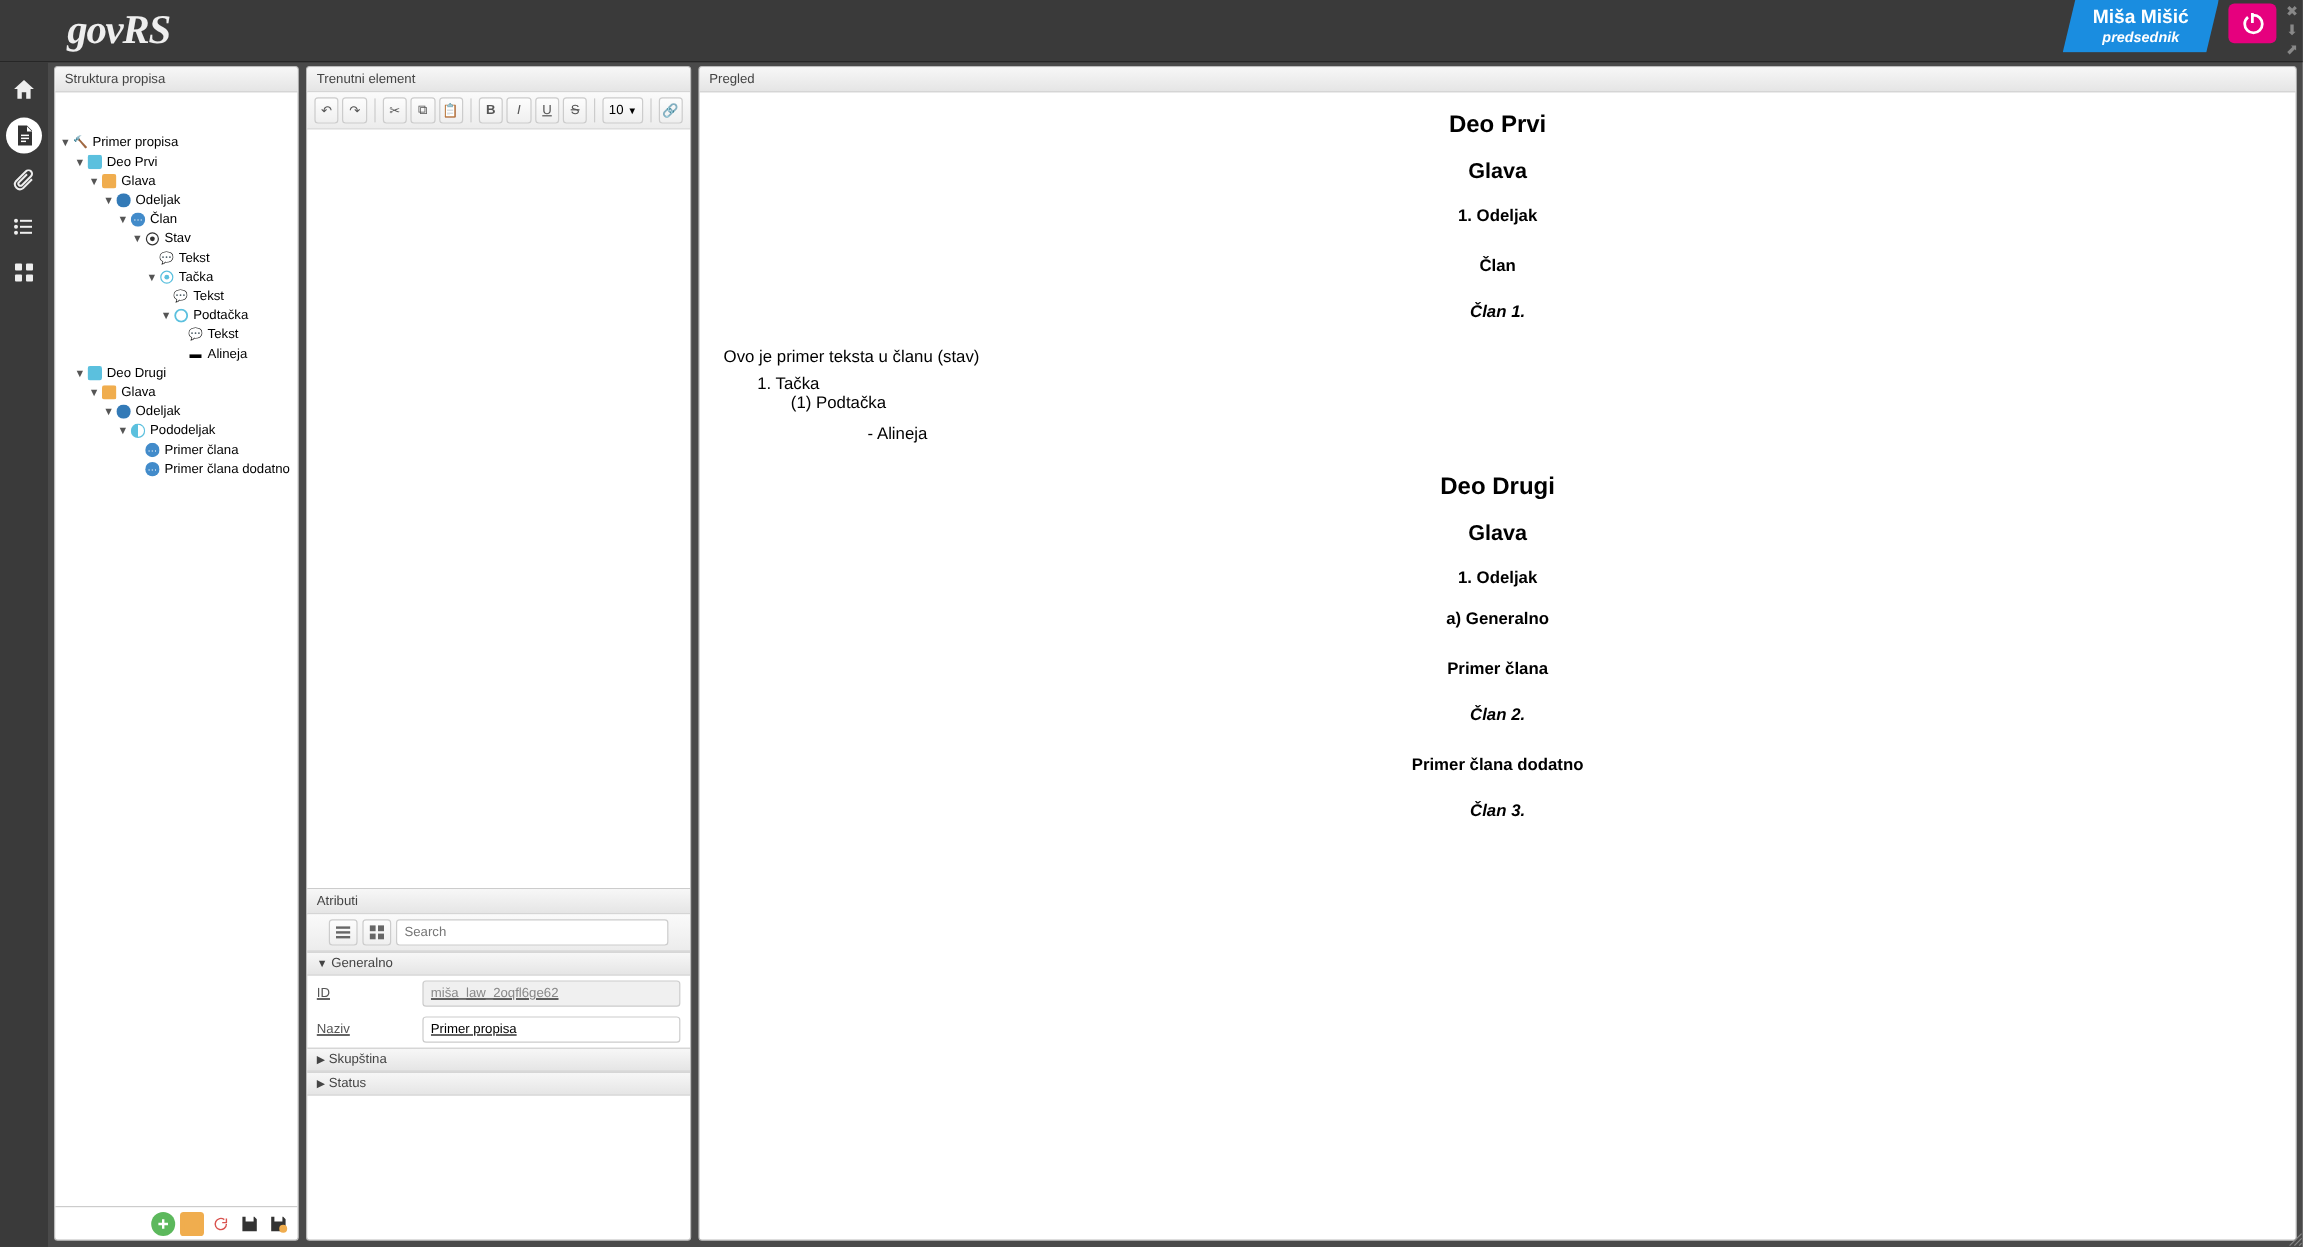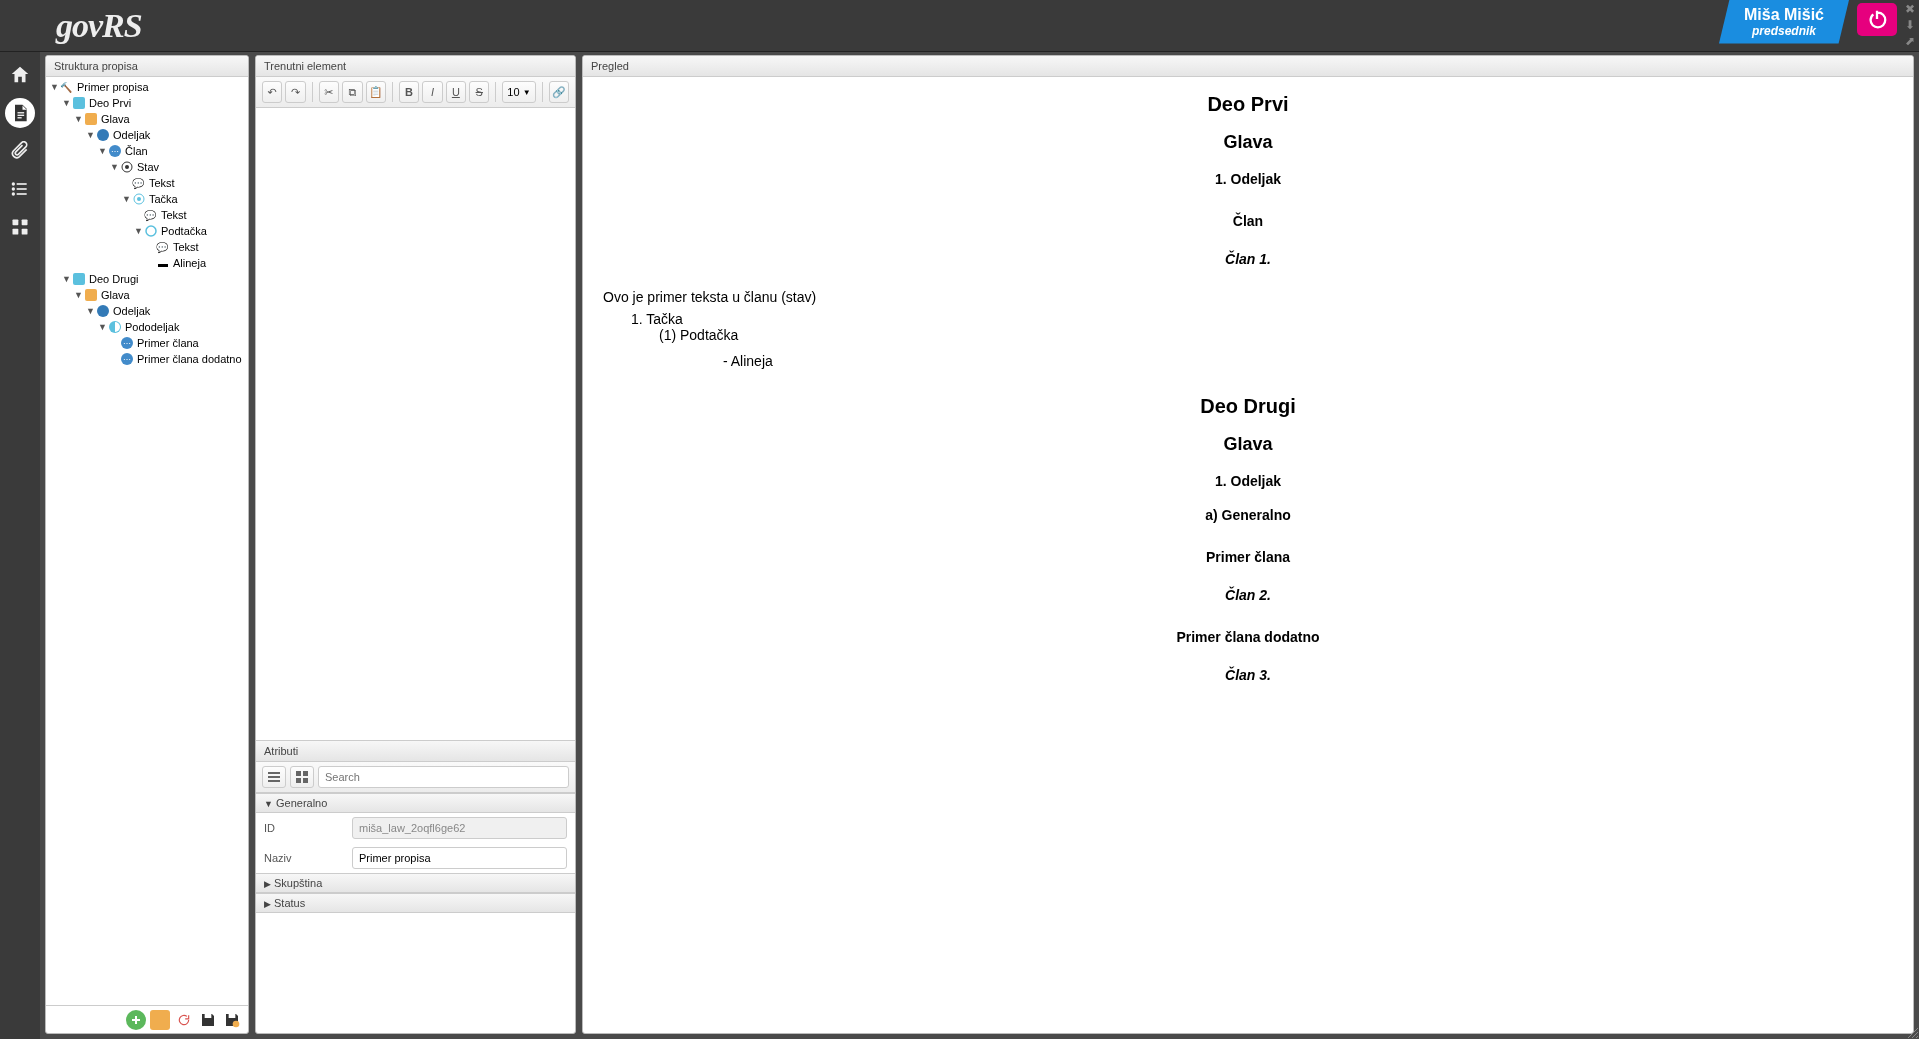--- a/index.html
+++ b/index.html
@@ -109,21 +109,21 @@
   gap: 6px;
 }
 .panel {
   background: #fff;
   border: 1px solid #bbb;
   border-radius: 3px;
   display: flex;
   flex-direction: column;
   overflow: hidden;
 }
-.panel-structure { width: 204px; }
+.panel-structure { width: 204px; gap: 32px; }
 .panel-editor { width: 321px; }
 .panel-preview { flex: 1; }
 .panel-header {
   background: linear-gradient(#f7f7f7, #e5e5e5);
   border-bottom: 1px solid #ccc;
   padding: 4px 8px;
   font-size: 11px;
   color: #444;
 }
 .tree {
@@ -215,21 +215,21 @@
 .editor-body {
   flex: 1;
   background: #fff;
 }
 .attributes-section {
   border-top: 1px solid #ccc;
 }
 .attr-toolbar {
   background: linear-gradient(#fafafa, #ececec);
   border-bottom: 1px solid #ccc;
-  padding: 4px 6px;
+  padding: 4px 18px;
   display: flex;
   gap: 4px;
   align-items: center;
 }
 .attr-toolbar .ab {
   width: 24px;
   height: 22px;
   border: 1px solid #ccc;
   border-radius: 3px;
   background: linear-gradient(#fdfdfd, #efefef);
@@ -253,20 +253,21 @@
   padding: 3px 8px;
   font-size: 11px;
   color: #444;
   cursor: pointer;
 }
 .attr-row {
   display: flex;
   align-items: center;
   padding: 4px 8px;
   gap: 8px;
+  text-decoration: underline;
 }
 .attr-row label {
   width: 80px;
   font-size: 11px;
   color: #555;
 }
 .attr-row input {
   flex: 1;
   height: 22px;
   border: 1px solid #ccc;

